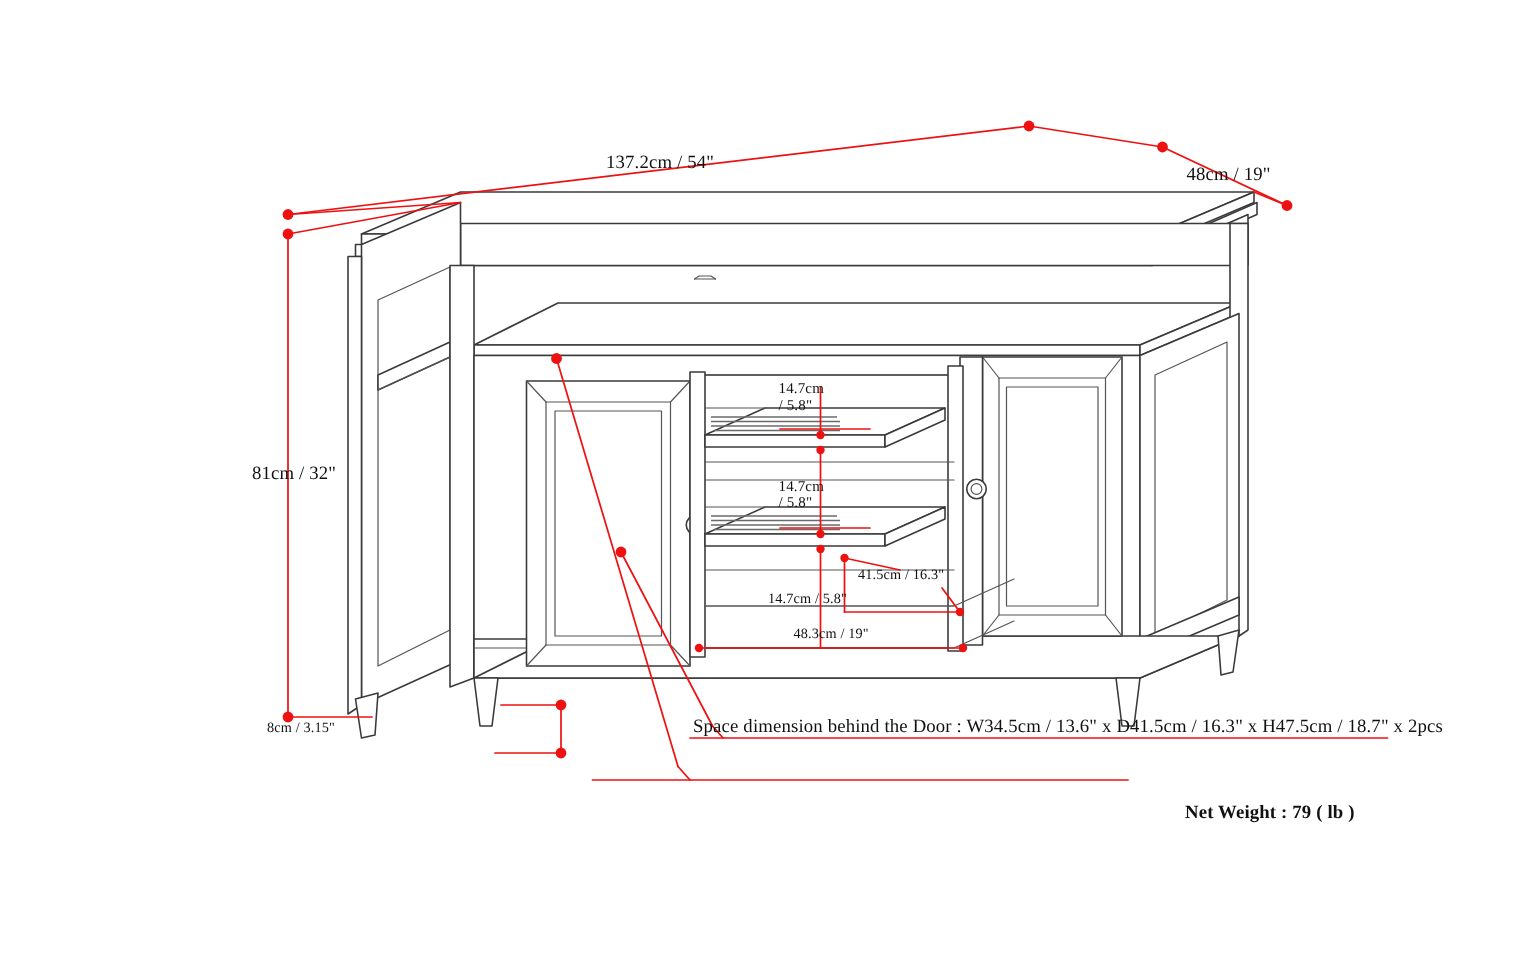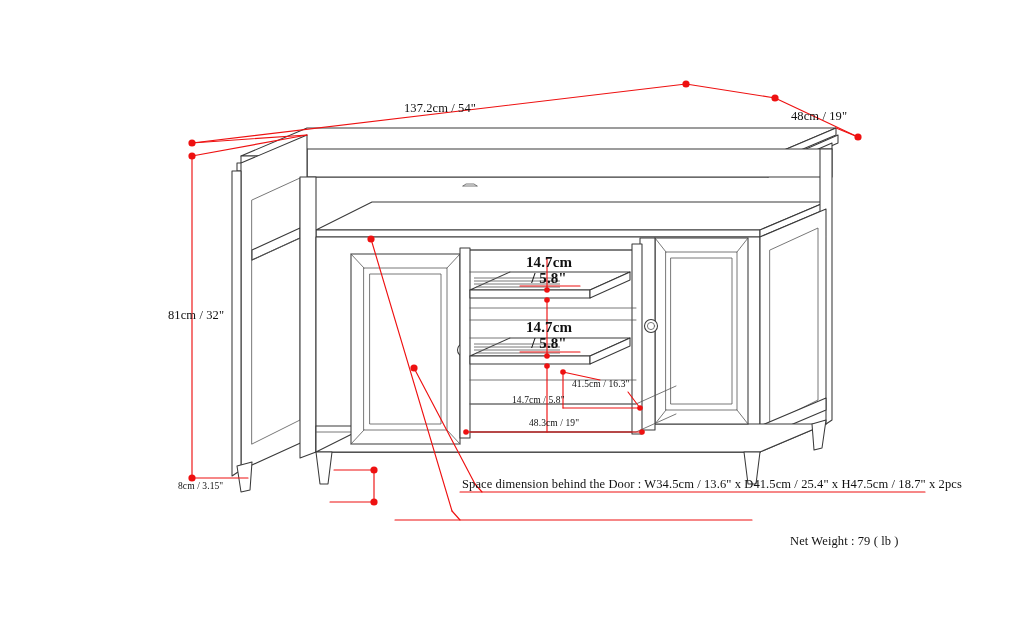--- a/index.html
+++ b/index.html
@@ -32,23 +32,22 @@
     font-family: "Liberation Serif", "DejaVu Serif", serif;
     color: #111111;
     white-space: nowrap;
     line-height: 1.05;
     letter-spacing: 0.1px;
   }
   .dim-main {
     font-size: 12.5px;
   }
   .dim-small {
-    font-size: 15px;
-    text-align: center;
-    font-weight: bold;
+    font-size: 10px;
+    text-align: left;
   }
   .dim-small span {
     display: block;
   }
   .dim-mini {
     font-size: 9.5px;
   }
   .caption {
     font-size: 12.5px;
   }
@@ -322,18 +321,18 @@
     <span>14.7cm</span>
     <span>/ 5.8"</span>
   </div>
 
   <div class="label dim-mini" style="left:512px; top:396px;">14.7cm / 5.8"</div>
 
   <div class="label dim-mini" style="left:572px; top:380px;">41.5cm / 16.3"</div>
 
   <div class="label dim-mini" style="left:529px; top:419px;">48.3cm / 19"</div>
 
-  <div class="label caption" style="left:462px; top:478px;">Space dimension behind the Door  : W34.5cm / 13.6" x D41.5cm / 25.4" x H47.5cm / 18.7" x 2pcs</div>
-
-
-  <div class="label weight" style="left:790px; top:535px;">Net Weight : 79 ( lb )</div>
+  <div class="label caption" style="left:462px; top:478px;">Space dimension behind the Door  : W34.5cm / 13.6" x D41.5cm / 16.3" x H47.5cm / 18.7" x 2pcs</div>
+
+
+  <div class="label weight" style="left:790px; top:535px;font-weight:bold;">Net Weight : 79 ( lb )</div>
 
 </div>
 
 </body></html>

